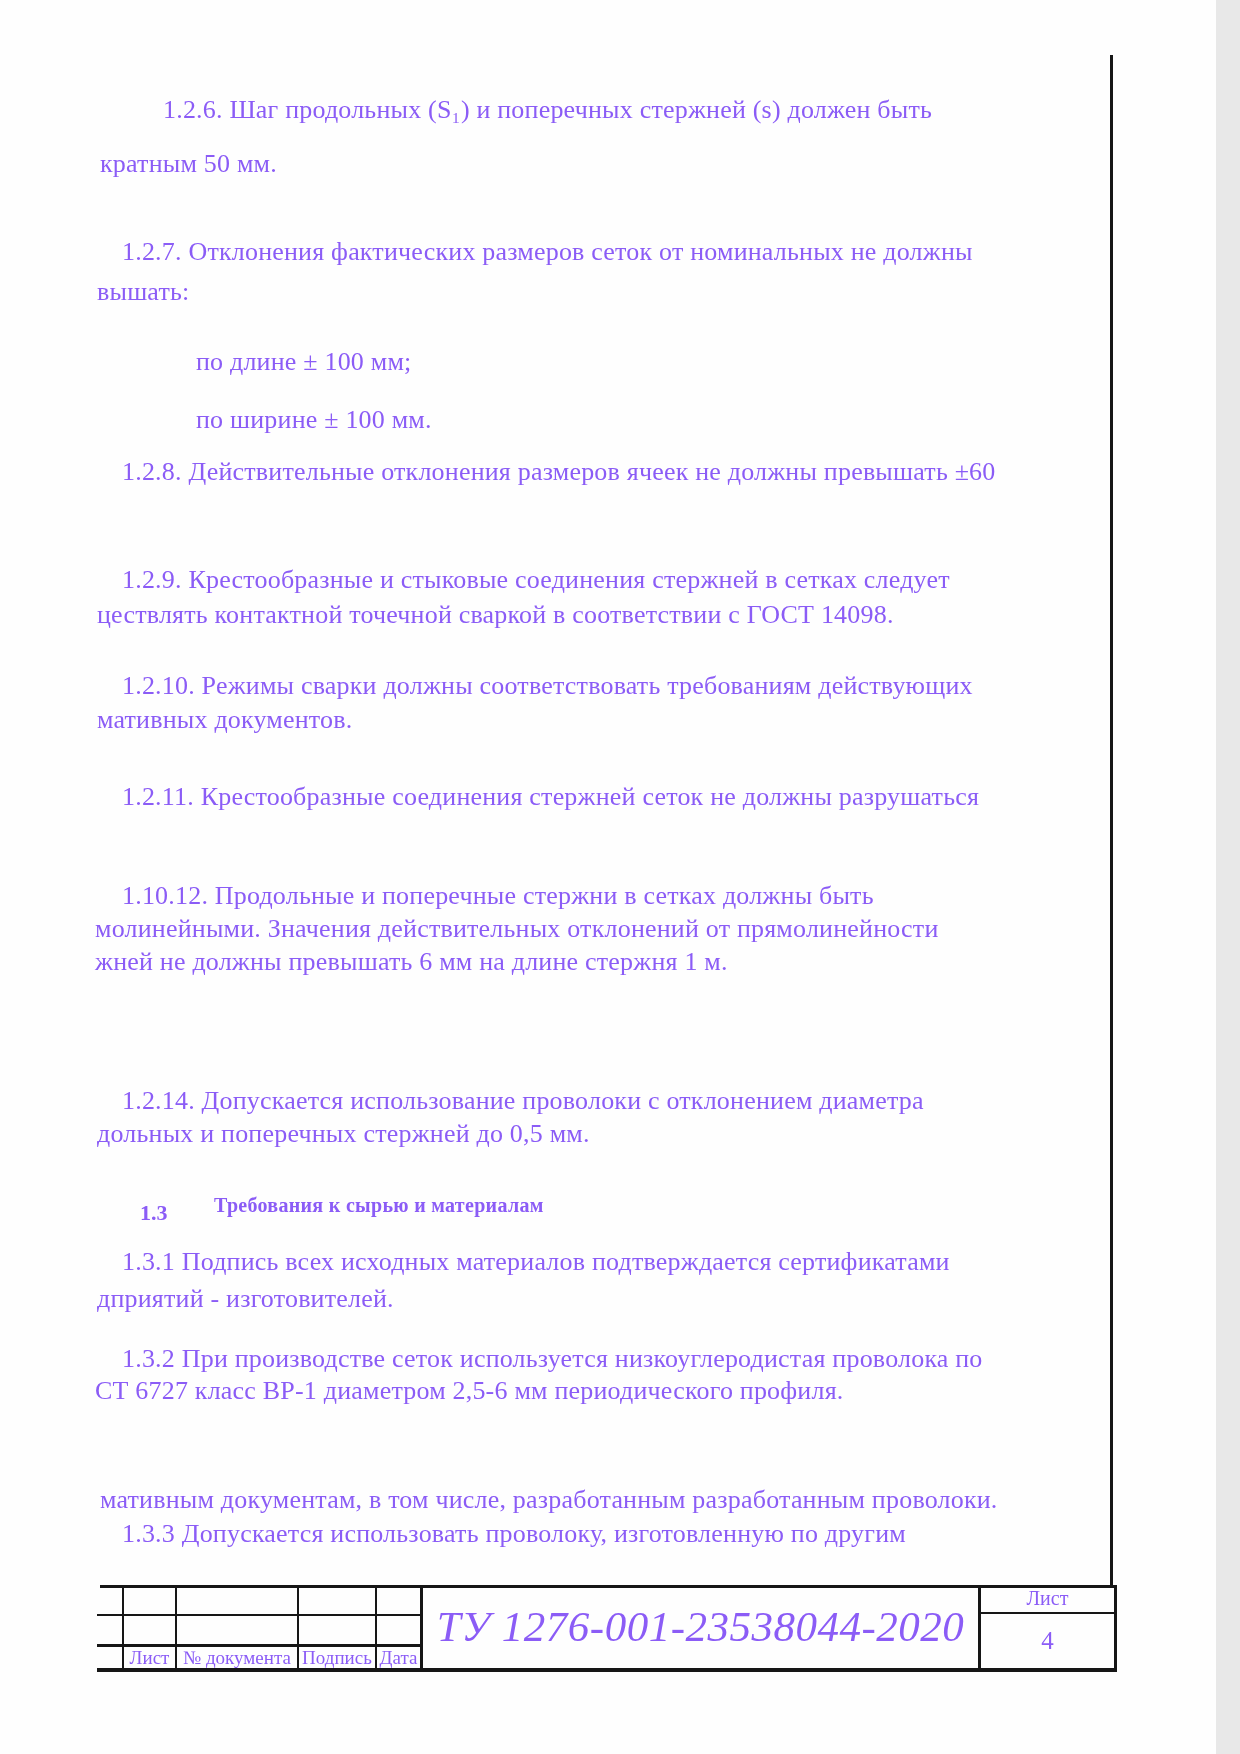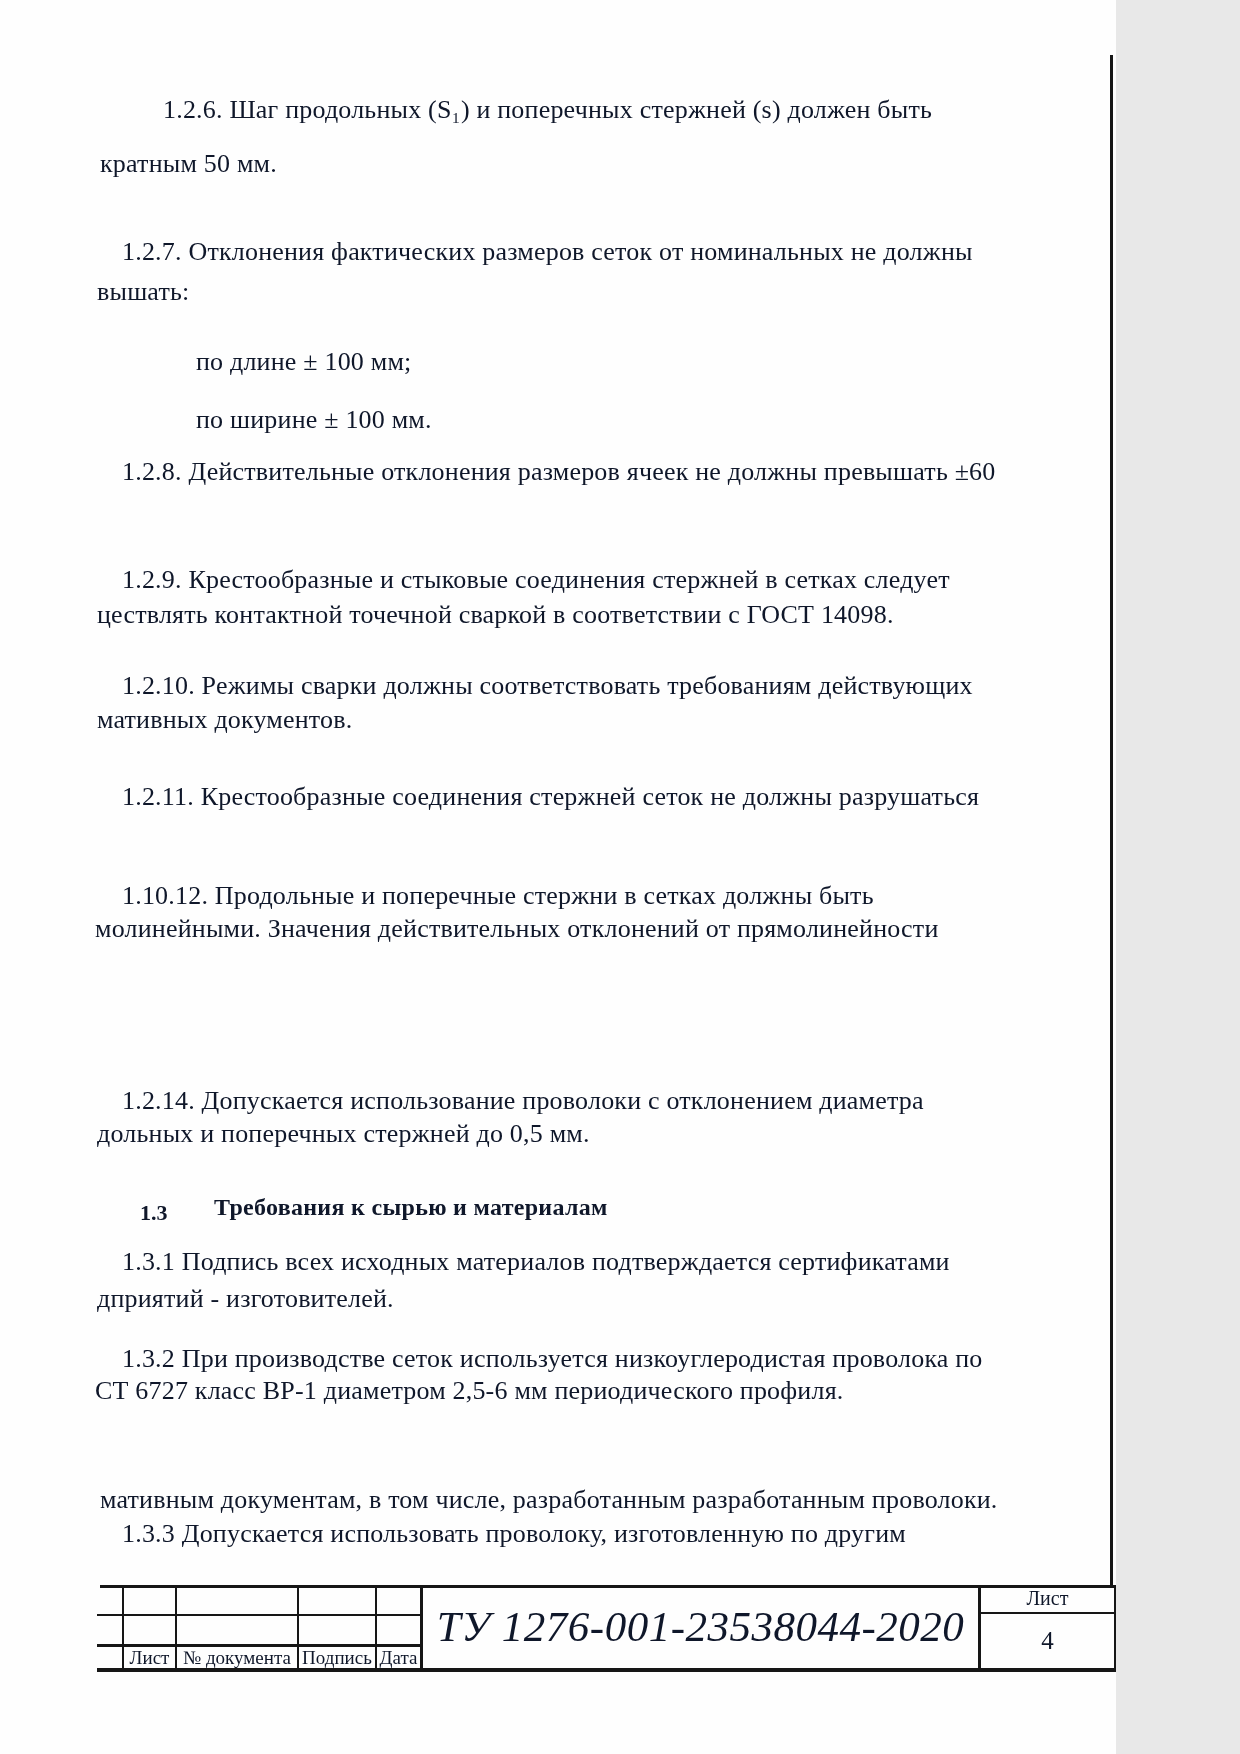--- a/index.html
+++ b/index.html
@@ -1,32 +1,32 @@
 <!DOCTYPE html>
 <html><head>
 <meta charset="utf-8">
 <style>
   html,body{margin:0;padding:0;background:#e8e8e8;}
   .page{
     position:relative;
-    width:1116px;height:1754px;
+    width:1216px;height:1754px;
     background:#fefefe;
     font-family:"Liberation Serif","DejaVu Serif",serif;
-    color:#0f172a;
+    color:#8b5cf6;
     overflow:hidden;
   }
   .ln{
     position:absolute;
     font-size:26px;
     line-height:28px;
     white-space:nowrap;
     letter-spacing:0.2px;
   }
   .heading-num{position:absolute;font-weight:bold;font-size:22px;}
-  .heading-title{position:absolute;font-weight:bold;font-size:24px;letter-spacing:0.3px;}
+  .heading-title{position:absolute;font-weight:bold;font-size:20px;letter-spacing:0.3px;}
   .vrule{position:absolute;background:#161616;}
   .hrule{position:absolute;background:#161616;}
   .tb-cell{
     position:absolute;
     display:flex;align-items:center;justify-content:center;
     font-size:19px;
     white-space:nowrap;
   }
   .tb-doc{
     font-size:43px;
@@ -55,20 +55,21 @@
   <div class="ln" style="top:566px;left:122px">1.2.9. Крестообразные и стыковые соединения стержней в сетках следует</div>
   <div class="ln" style="top:601px;left:97px">цествлять контактной точечной сваркой в соответствии с ГОСТ 14098.</div>
 
   <div class="ln" style="top:672px;left:122px">1.2.10. Режимы сварки должны соответствовать требованиям действующих</div>
   <div class="ln" style="top:706px;left:97px">мативных документов.</div>
 
   <div class="ln" style="top:783px;left:122px">1.2.11. Крестообразные соединения стержней сеток не должны разрушаться</div>
 
   <div class="ln" style="top:882px;left:122px">1.10.12. Продольные и поперечные стержни в сетках должны быть</div>
   <div class="ln" style="top:915px;left:95px">молинейными. Значения действительных отклонений от прямолинейности</div>
+  <div class="ln" style="top:948px;left:95px">жней не должны превышать 6 мм на длине стержня 1 м.</div>
 
 
   <div class="ln" style="top:1087px;left:122px">1.2.14. Допускается использование проволоки с отклонением диаметра</div>
   <div class="ln" style="top:1120px;left:97px">дольных и поперечных стержней до 0,5 мм.</div>
 
   <div class="heading-num" style="top:1200px;left:140px">1.3</div>
   <div class="heading-title" style="top:1194px;left:214px">Требования к сырью и материалам</div>
 
   <div class="ln" style="top:1248px;left:122px">1.3.1 Подпись всех исходных материалов подтверждается сертификатами</div>
   <div class="ln" style="top:1285px;left:97px">дприятий - изготовителей.</div>

